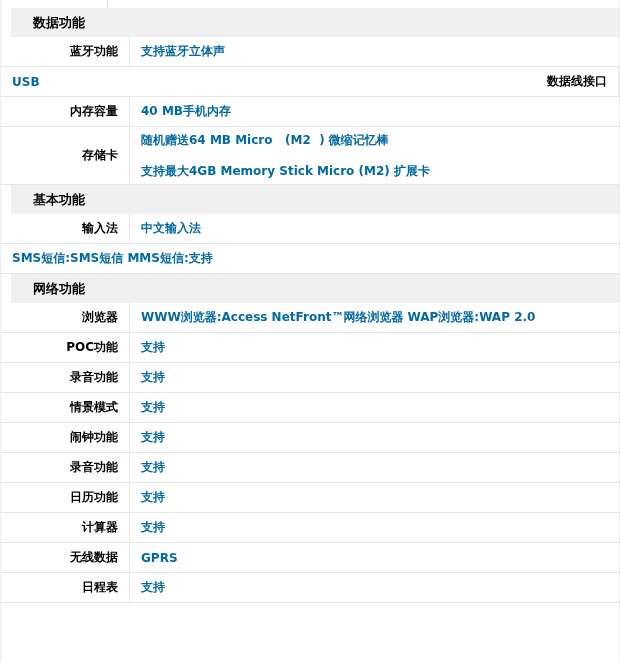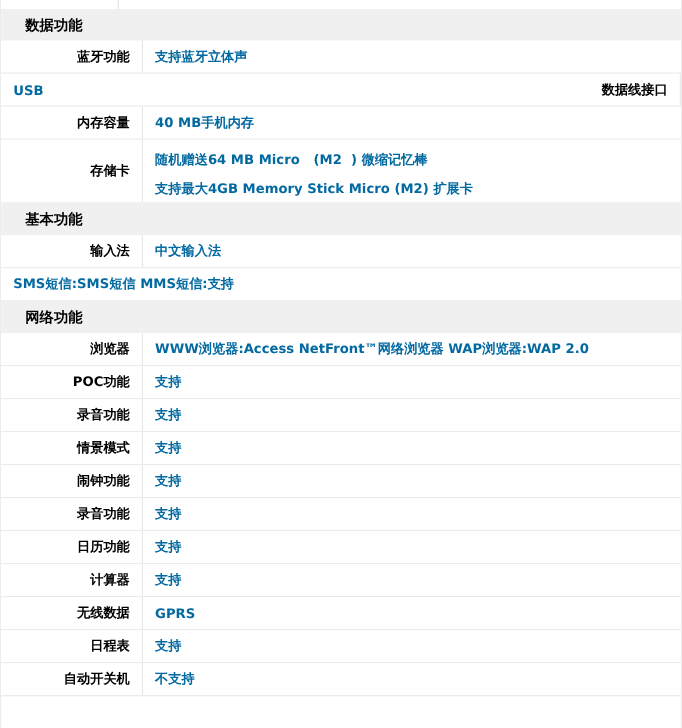--- a/index.html
+++ b/index.html
@@ -34,20 +34,21 @@
   }
   .section-band {
     height: 29px;
     background: #f0f0f0;
     display: flex;
     align-items: center;
     padding-left: 22px;
     font-weight: bold;
     font-size: 13px;
     color: #000000;
+    margin-left: 10px;
   }
   .row {
     display: flex;
     height: 30px;
     border-bottom: 1px solid #e6e6e6;
     background: #ffffff;
   }
   .row.tall { height: 58px; }
   .cell { display: flex; align-items: center; font-weight: bold; }
   .cell.label {
@@ -60,21 +61,21 @@
   }
   .cell.value {
     flex: 1 1 auto;
     padding-left: 11px;
     white-space: pre-wrap;
     color: #0369a1;
   }
   .cell.value.multi {
     flex-direction: column;
     align-items: flex-start;
-    justify-content: flex-end;
+    justify-content: space-between;
     line-height: 26px;
   }
 </style>
 </head>
 <body>
 
 <div class="spec-table">
 
   <div class="top-strip">
     <div class="col-divider"></div>
@@ -149,18 +150,14 @@
     <div class="cell value">支持</div>
   </div>
   <div class="row">
     <div class="cell label">无线数据</div>
     <div class="cell value">GPRS</div>
   </div>
   <div class="row">
     <div class="cell label">日程表</div>
     <div class="cell value">支持</div>
   </div>
-  <div class="row">
-    <div class="cell label">自动开关机</div>
-    <div class="cell value">不支持</div>
-  </div>
 
 </div>
 
 </body></html>

